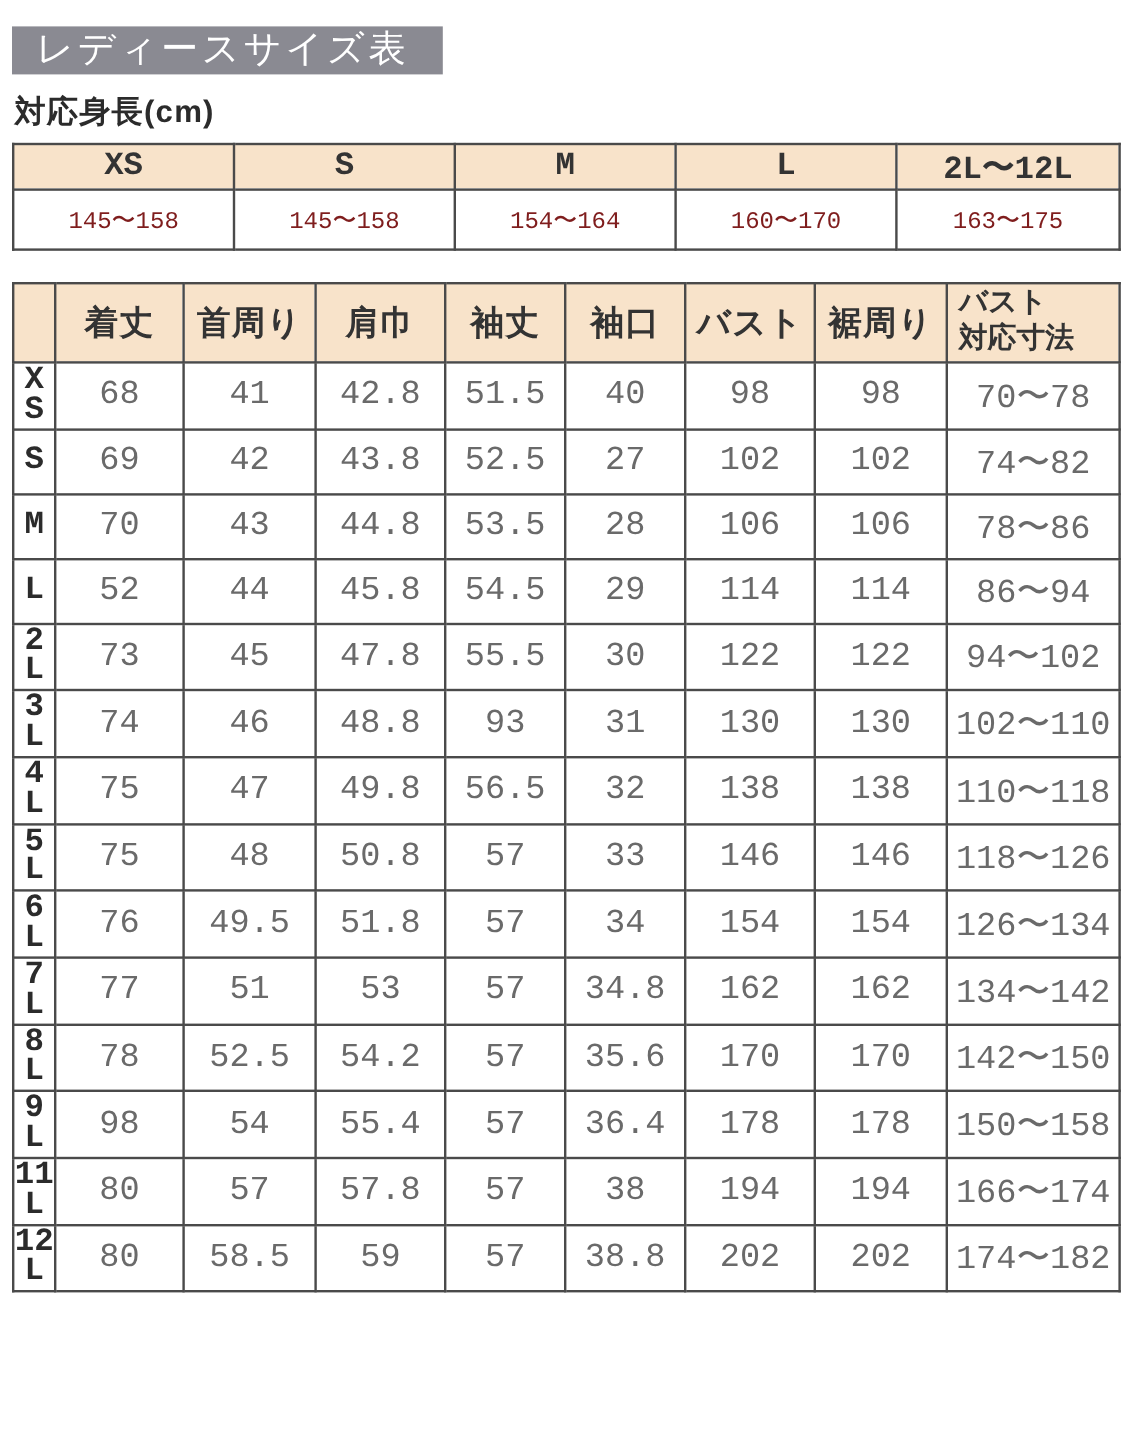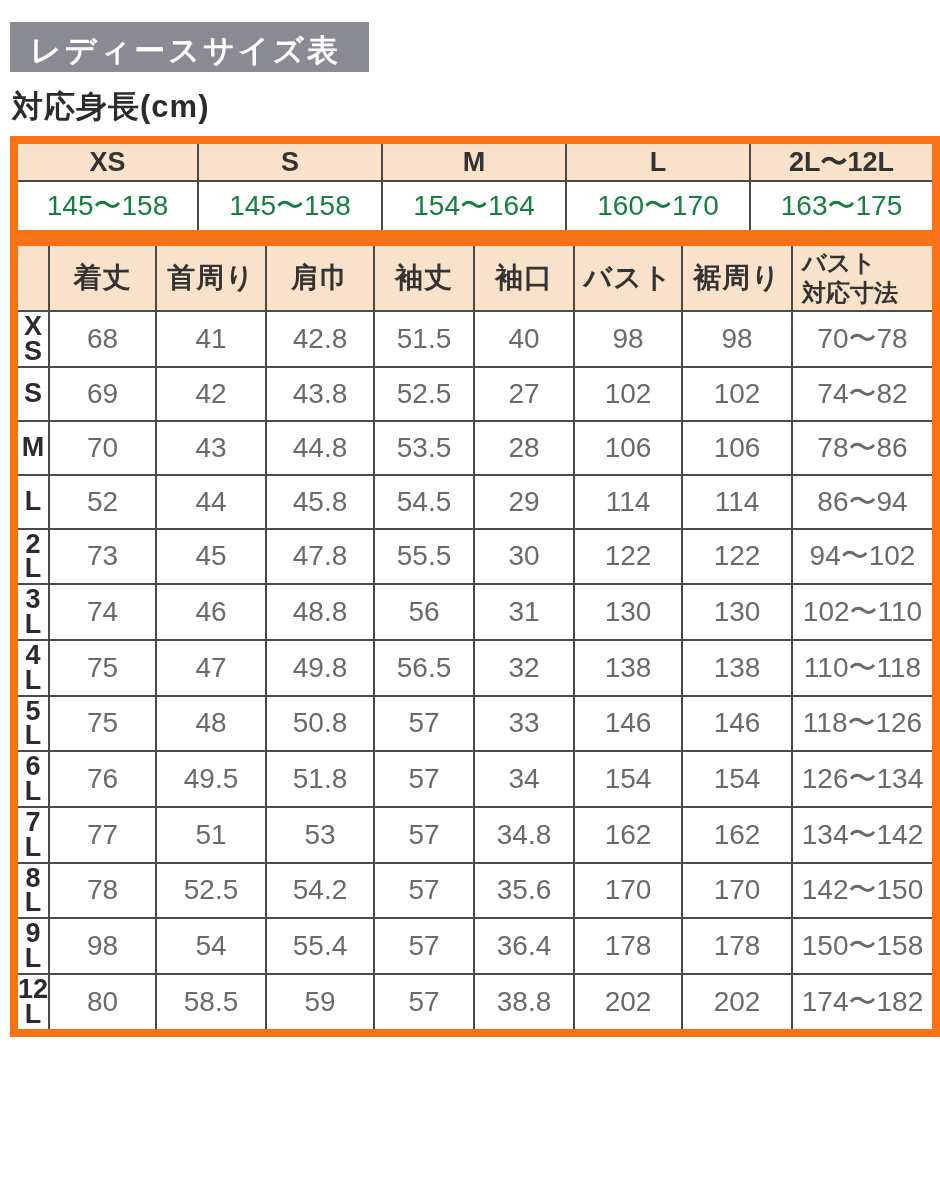--- a/index.html
+++ b/index.html
@@ -15,59 +15,61 @@
   }
   .page {
     padding: 22px 8px 0 10px;
     box-sizing: border-box;
   }
   .title-bar {
     display: inline-block;
     background: #8a8a92;
     color: #ffffff;
     font-size: 31px;
-    font-weight: bold;
+    font-weight: normal;
     letter-spacing: 3px;
-    padding: 13px 28px 6px 20px;
+    padding: 3px 28px 6px 20px;
     line-height: 1.0;
   }
   .height-caption {
-    font-size: 31px;
+    font-size: 26px;
     font-weight: bold;
     color: #2b2b2b;
     letter-spacing: 1px;
     margin: 14px 0 8px 2px;
   }
   table {
     border-collapse: collapse;
     table-layout: fixed;
     width: 922px;
-    border: 8px solid #f97316;
+    border: 1px solid #f97316;
+    font-family: Liberation Mono, monospace;
   }
   th, td {
     border: 2px solid #4a4a4a;
     text-align: center;
     padding: 0;
     overflow: hidden;
   }
   
   .height-table th {
     background: #f8e3ca;
     color: #333333;
     font-size: 27px;
     font-weight: 600;
     height: 32px;
   }
   .height-table td {
-    color: #15803d;
-    font-size: 28px;
+    color: #7f1d1d;
+    font-size: 20px;
     height: 48px;
   }
   
   .size-table {
+    margin-top: 26px;
     padding-left: 21px;
   }
   .size-table thead th {
     background: #f8e3ca;
     color: #333333;
     font-size: 28px;
     font-weight: bold;
     height: 64px;
     letter-spacing: 1px;
   }
@@ -232,21 +234,21 @@
           <td>94〜102</td>
         </tr>
         <tr>
           <th>
             <span class="lbl-line">3</span>
             <span class="lbl-line">L</span>
           </th>
           <td>74</td>
           <td>46</td>
           <td>48.8</td>
-          <td>56</td>
+          <td>93</td>
           <td>31</td>
           <td>130</td>
           <td>130</td>
           <td>102〜110</td>
         </tr>
         <tr>
           <th>
             <span class="lbl-line">4</span>
             <span class="lbl-line">L</span>
           </th>
@@ -324,20 +326,34 @@
           <td>54</td>
           <td>55.4</td>
           <td>57</td>
           <td>36.4</td>
           <td>178</td>
           <td>178</td>
           <td>150〜158</td>
         </tr>
         <tr>
           <th>
+            <span class="lbl-line">11</span>
+            <span class="lbl-line">L</span>
+          </th>
+          <td>80</td>
+          <td>57</td>
+          <td>57.8</td>
+          <td>57</td>
+          <td>38</td>
+          <td>194</td>
+          <td>194</td>
+          <td>166〜174</td>
+        </tr>
+        <tr>
+          <th>
             <span class="lbl-line">12</span>
             <span class="lbl-line">L</span>
           </th>
           <td>80</td>
           <td>58.5</td>
           <td>59</td>
           <td>57</td>
           <td>38.8</td>
           <td>202</td>
           <td>202</td>

